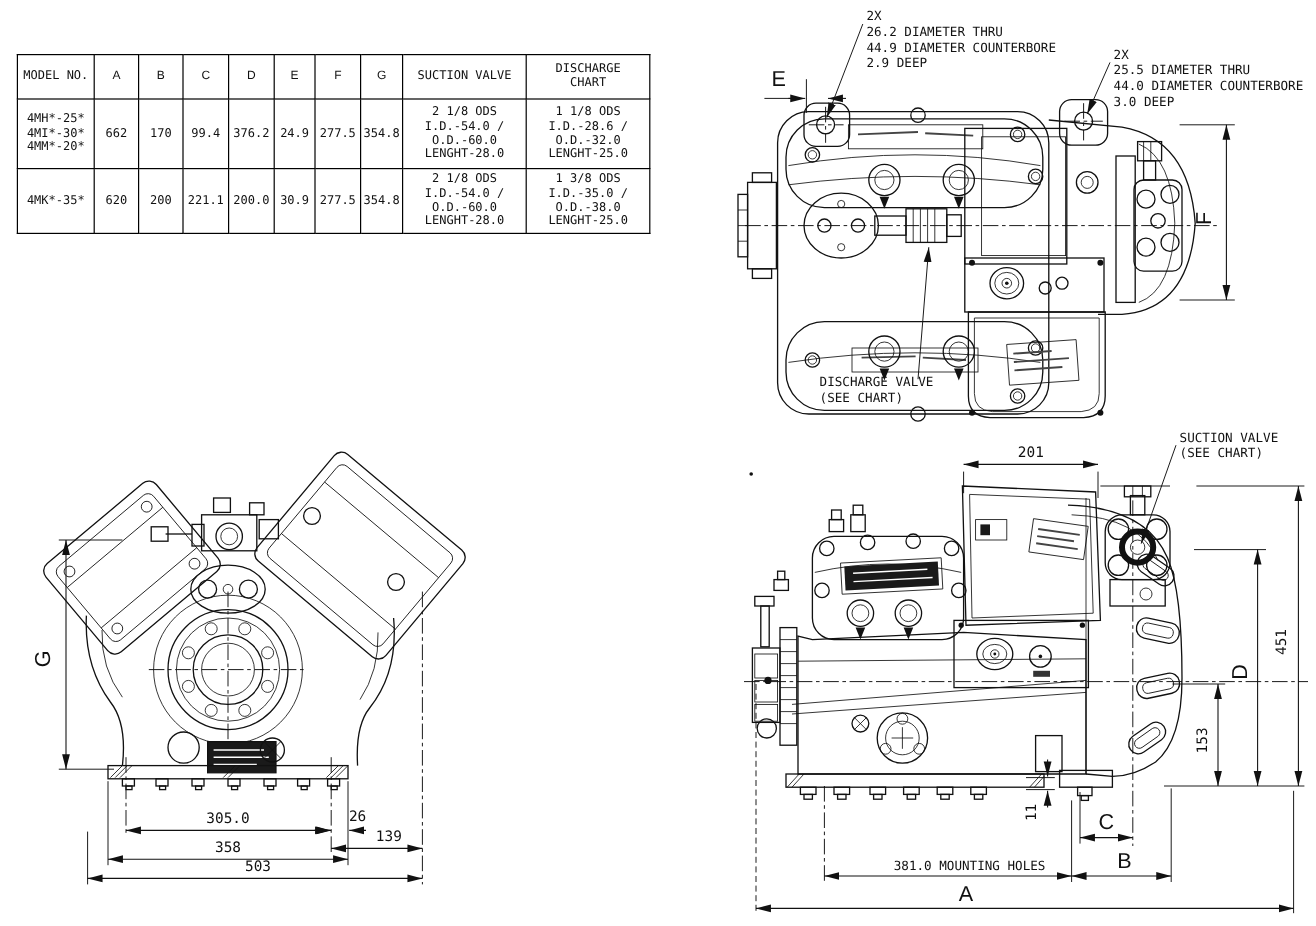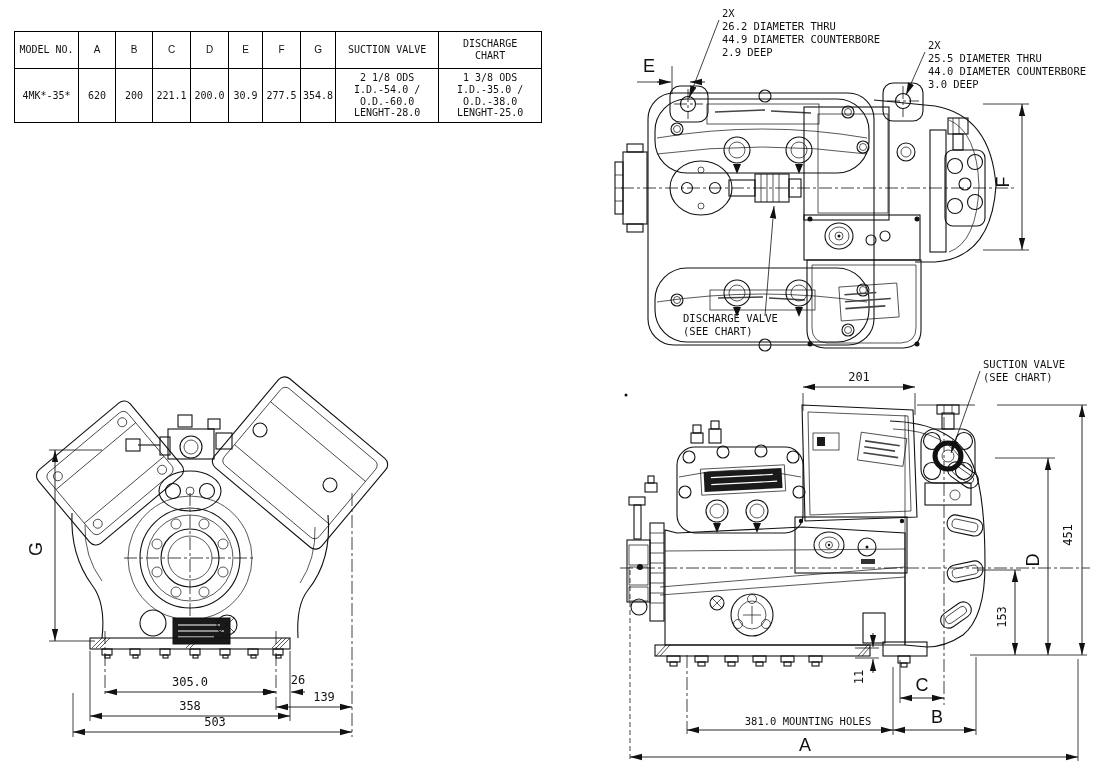--- a/index.html
+++ b/index.html
@@ -1,19 +1,19 @@
 <!DOCTYPE html>
 <html><head>
 <meta charset="utf-8">
 <style>
   html,body { margin:0; padding:0; background:#fff; }
   .sheet { position:relative; width:1097px; height:772px; background:#fff; overflow:hidden;
            font-family:"DejaVu Sans Mono",monospace; color:#111; }
   
-  table.spec { position:absolute; left:14px; top:31px; border-collapse:collapse; table-layout:fixed; }
+  table.spec { position:absolute; left:14px; top:45px; border-collapse:collapse; table-layout:fixed; }
   table.spec th, table.spec td {
       border:1.5px solid #000; padding:0 2px; text-align:center; vertical-align:middle;
       font-size:10px; line-height:1.18; white-space:pre-line; font-weight:normal; color:#111;
   }
   th.letter { font-family:"Liberation Sans",sans-serif; font-size:20px; font-weight:400; }
   
   svg { position:absolute; overflow:visible; }
   .o   { fill:none; stroke:#111; stroke-width:1.1; }
   .o2  { fill:none; stroke:#111; stroke-width:0.7; }
   .dim { fill:none; stroke:#111; stroke-width:0.9; }
@@ -52,20 +52,40 @@
       <th class="letter">B</th>
       <th class="letter">C</th>
       <th class="letter">D</th>
       <th class="letter">E</th>
       <th class="letter">F</th>
       <th class="letter">G</th>
       <th>SUCTION VALVE</th>
       <th>DISCHARGE
 CHART</th>
     </tr>
+    <tr style="height:58px">
+      <td>4MH*-25*
+4MI*-30*
+4MM*-20*</td>
+      <td>662</td>
+      <td>170</td>
+      <td>99.4</td>
+      <td>376.2</td>
+      <td>24.9</td>
+      <td>277.5</td>
+      <td>354.8</td>
+      <td>2 1/8 ODS
+I.D.-54.0 /
+O.D.-60.0
+LENGHT-28.0</td>
+      <td>1 1/8 ODS
+I.D.-28.6 /
+O.D.-32.0
+LENGHT-25.0</td>
+    </tr>
     <tr style="height:54px">
       <td>4MK*-35*</td>
       <td>620</td>
       <td>200</td>
       <td>221.1</td>
       <td>200.0</td>
       <td>30.9</td>
       <td>277.5</td>
       <td>354.8</td>
       <td>2 1/8 ODS

